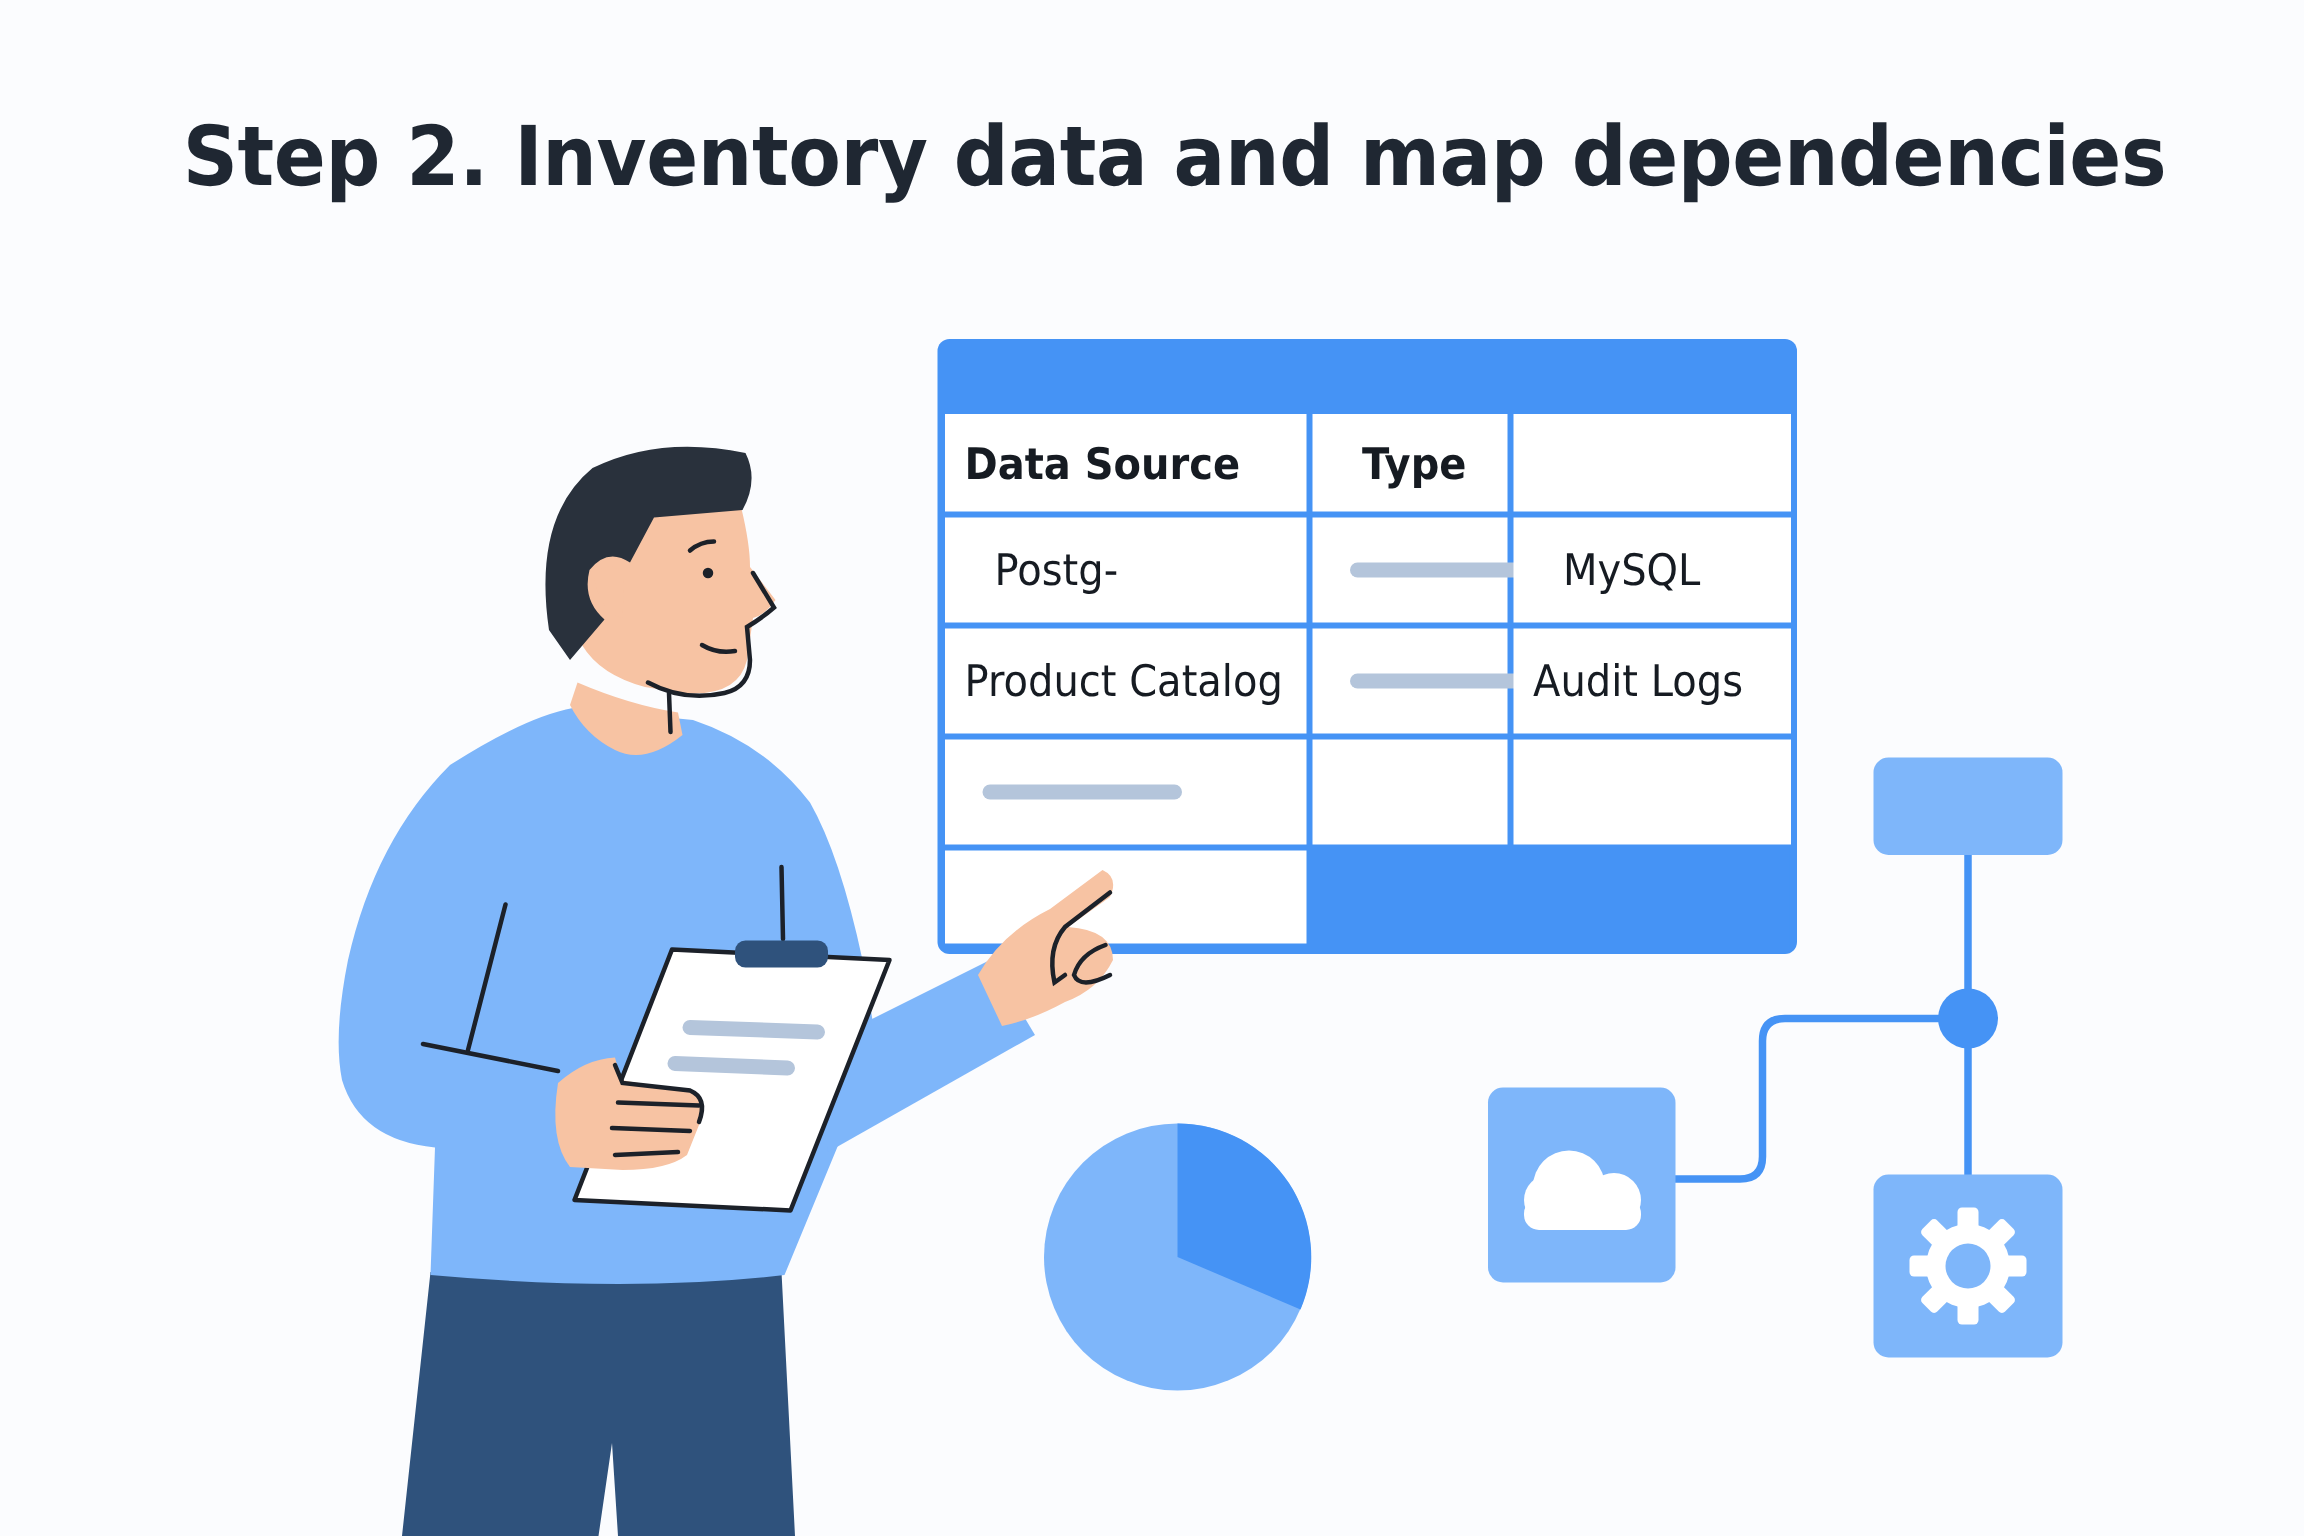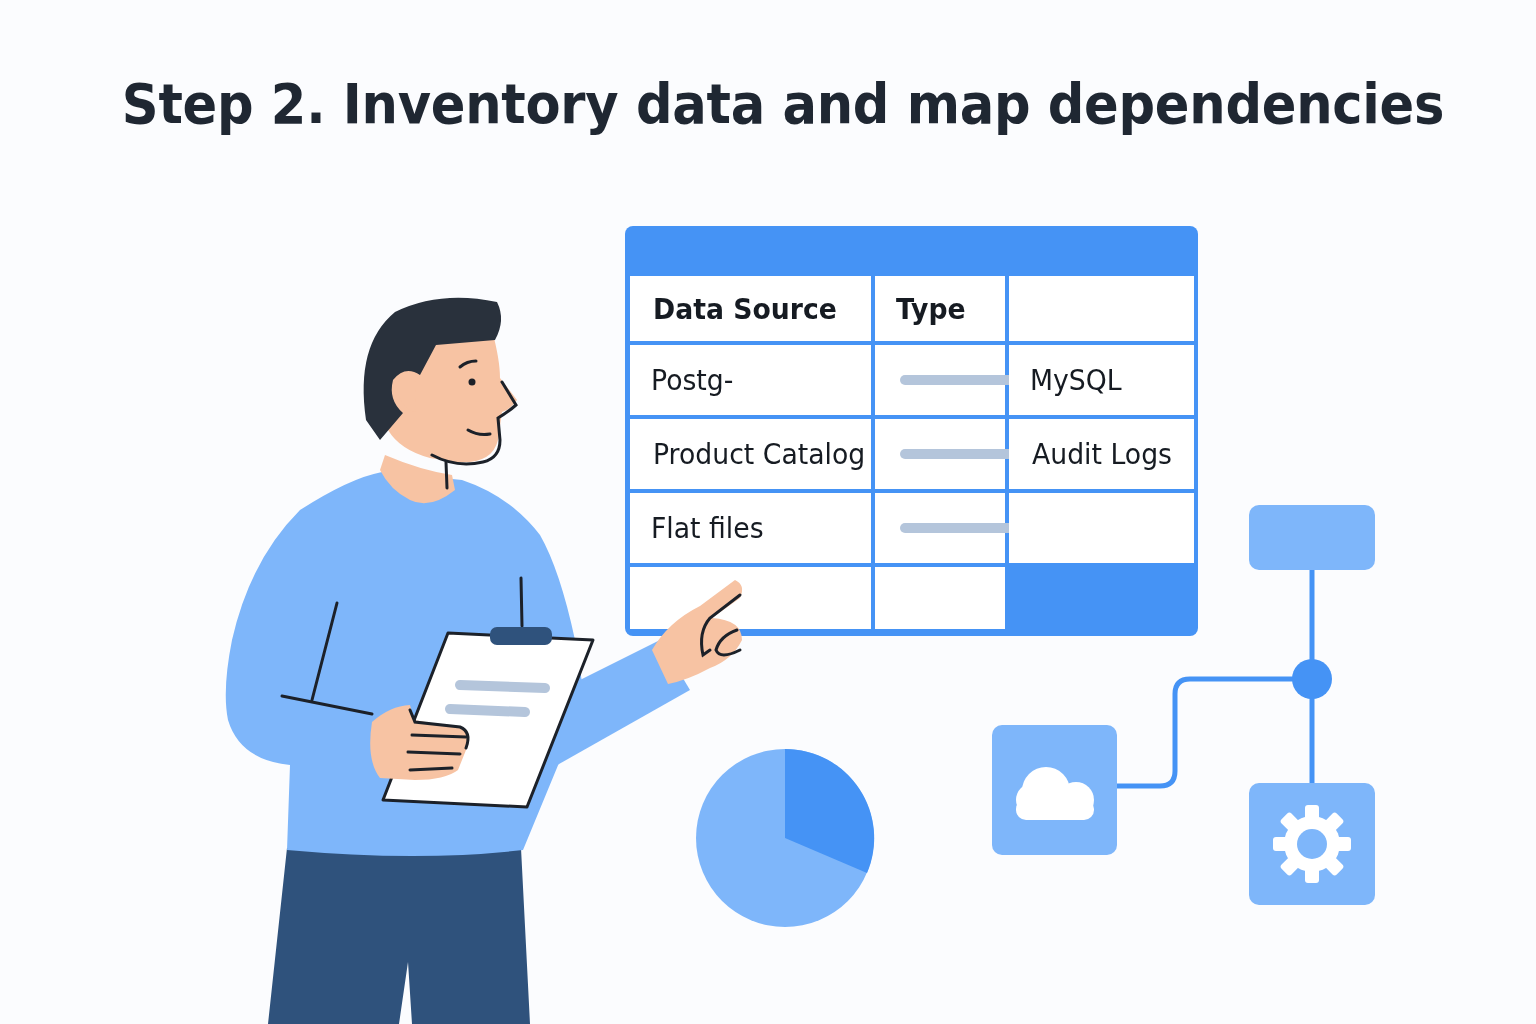--- a/index.html
+++ b/index.html
@@ -24,25 +24,25 @@
   .win-bar { height: 50px; }
   .grid {
     position: absolute; left: 5px; top: 50px; right: 5px; bottom: 4px;
     display: grid;
     grid-template-columns: 241px 130px 185px;
     grid-template-rows: 65px 70px 70px 70px 62px;
     gap: 4px; background: #4593f5;
   }
   .cell {
     background: #fff; display: flex; align-items: center;
-    padding-left: 23px; font-size: 29px; color: #161b22;
+    padding-left: 13px; font-size: 29px; color: #161b22;
     white-space: nowrap; overflow: visible; position: relative;
     font-family: "DejaVu Sans", sans-serif;
   }
-  .cell.c2 { padding-left: 21px; }
+  .cell.c2 { padding-left: 33px; }
   .cell.hdr { font-weight: bold; }
   .cell .bar {
     position: absolute; left: 25px; width: 133px; height: 10px;
     border-radius: 5px; background: #b4c5db; top: 50%; margin-top: -5px;
   }
   .cell .txt { display: inline-block; transform: scaleX(0.92); transform-origin: 0 50%; }
   .art { position: absolute; left: 0; top: 0; }
 </style>
 </head>
 <body>
@@ -74,23 +74,20 @@
       </div>
     <div class="cell">
         <span class="txt">Product Catalog</span>
       </div>
     <div class="cell">
         <span class="bar"></span>
       </div>
 
     <div class="cell">
         <span class="txt">Audit Logs</span>
-      </div>
-    <div class="cell c2">
-        <span class="txt">Flat files</span>
       </div>
     <div class="cell">
         <span class="bar"></span>
       </div>
 
     <div class="cell">
         <span></span>
       </div>
     <div class="cell c2">
         <span></span>

